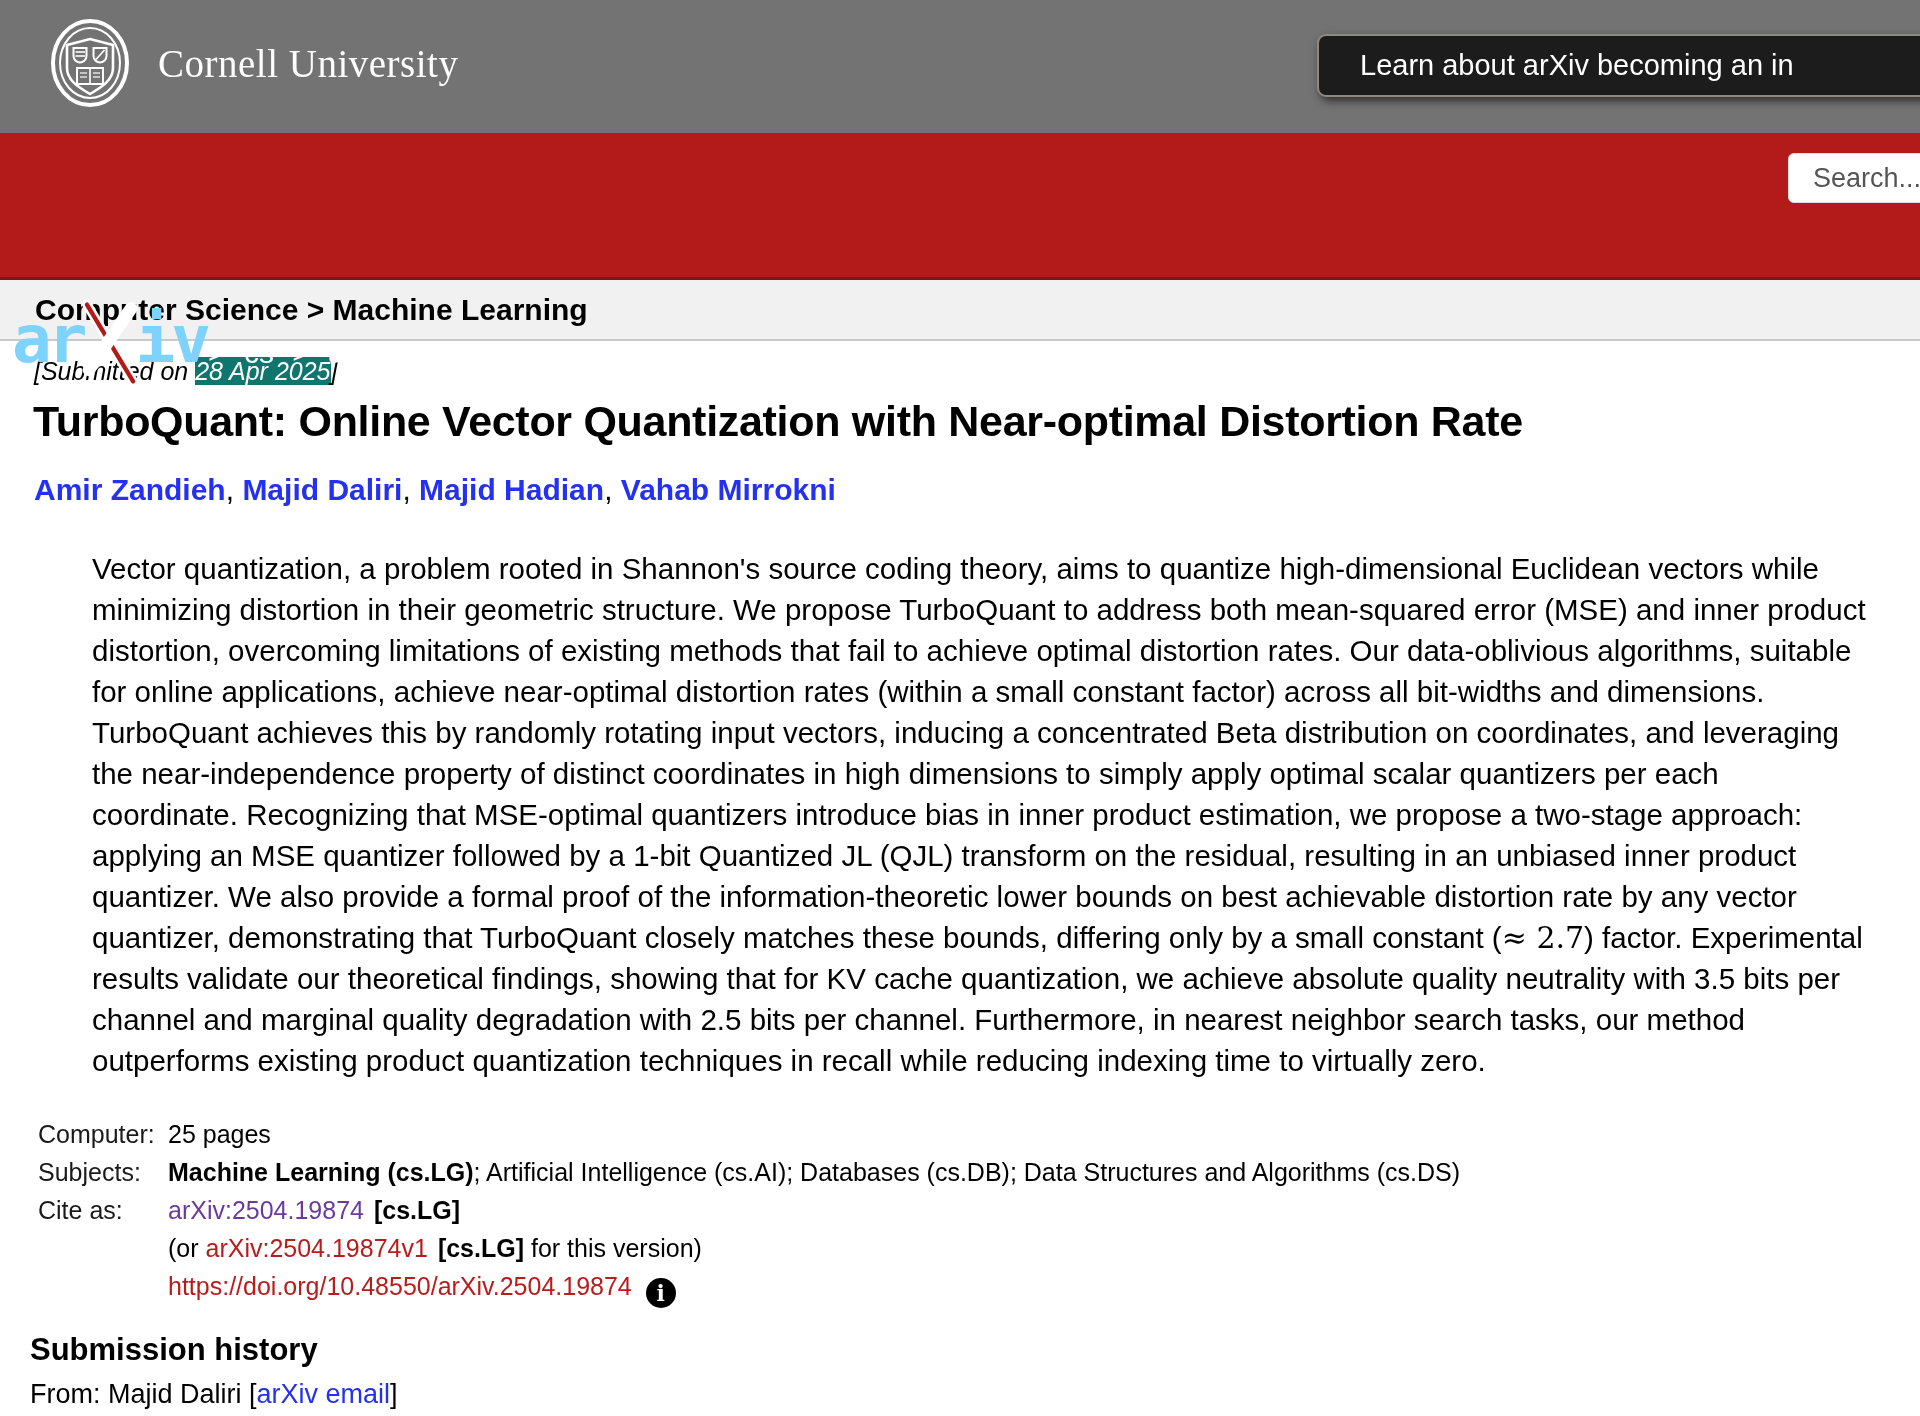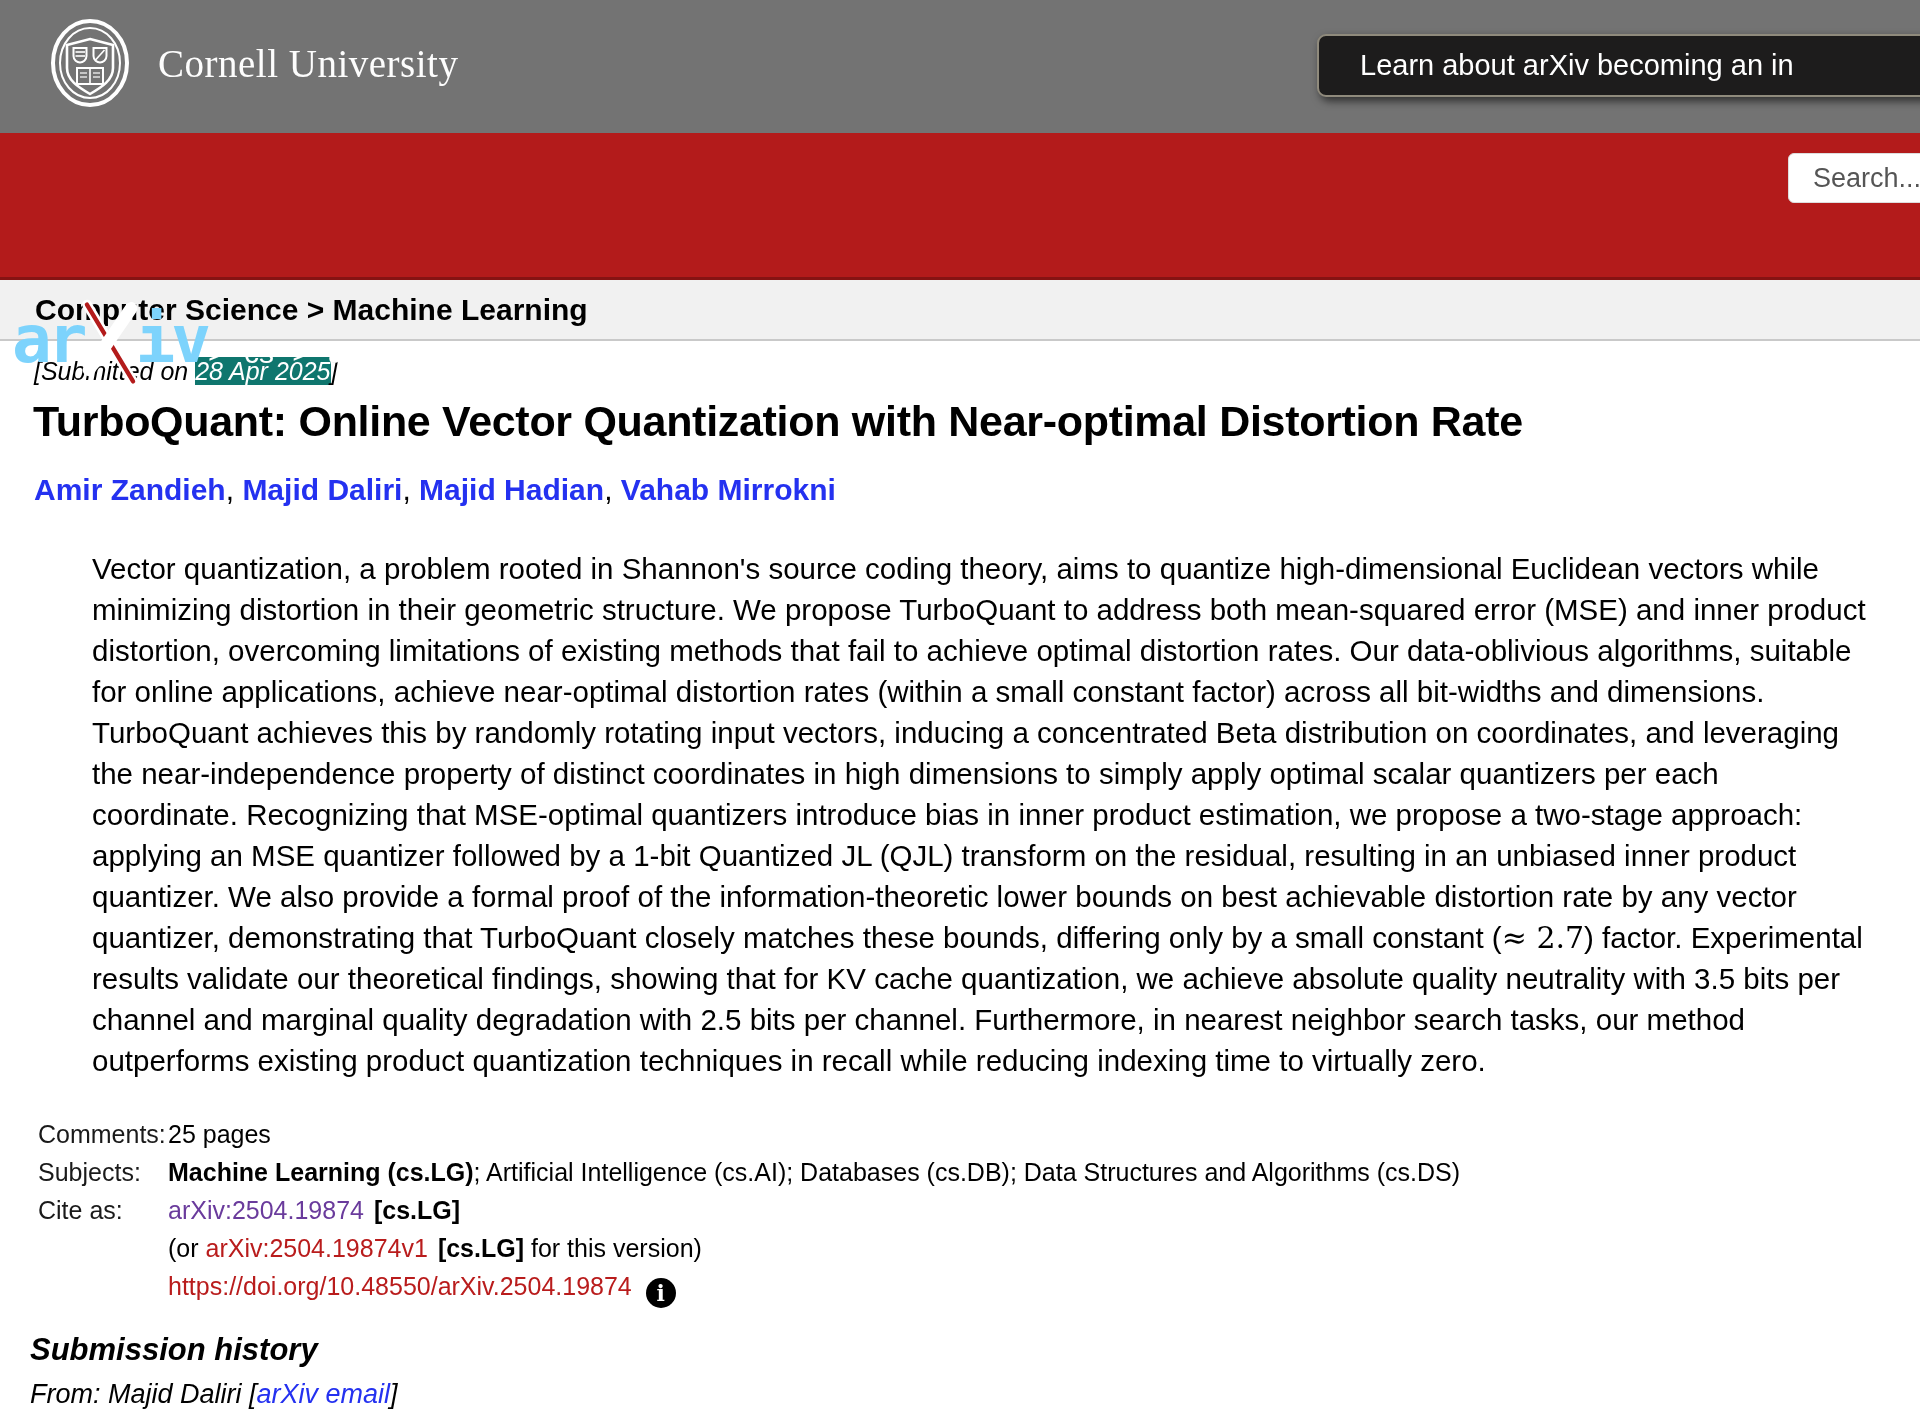--- a/index.html
+++ b/index.html
@@ -85,21 +85,21 @@
   .cite-cat { font-weight:bold; margin-left:10px; }
   a.link-blue { color:#b91c1c; text-decoration:none; cursor:pointer; }
   a.link-visited { color:#6a3b9c; text-decoration:none; cursor:pointer; }
   .info-icon {
     display:inline-flex; width:30px; height:30px; border-radius:50%;
     background:#000; color:#fff; align-items:center; justify-content:center;
     font-family:"DejaVu Serif", serif; font-weight:bold; font-size:22px;
     margin-left:14px; vertical-align:-6px; cursor:pointer;
   }
 
-  .history { margin:24px 16px 0 30px;font-style:italic; }
+  .history { margin:24px 16px 0 30px; }
   .history h2 { font-size:31px; font-weight:bold; color:#000; }
   .history p { margin-top:11px; font-size:27px; color:#000; }
   .history a { color:#2431f0; text-decoration:none; cursor:pointer; }
 </style>
 </head>
 <body>
 
 <div class="page">
 
   <div class="topbar">
@@ -151,21 +151,21 @@
 
     <div class="submitted"><span>[Submitted on </span><span class="sel">28 Apr 2025</span><span>]</span></div>
 
     <h1 class="title">TurboQuant: Online Vector Quantization with Near-optimal Distortion Rate</h1>
 
     <div class="authors"><a>Amir Zandieh</a>, <a>Majid Daliri</a>, <a>Majid Hadian</a>, <a>Vahab Mirrokni</a></div>
 
     <div class="abstract"><span>Vector quantization, a problem rooted in Shannon's source coding theory, aims to quantize high-dimensional Euclidean vectors while minimizing distortion in their geometric structure. We propose TurboQuant to address both mean-squared error (MSE) and inner product distortion, overcoming limitations of existing methods that fail to achieve optimal distortion rates. Our data-oblivious algorithms, suitable for online applications, achieve near-optimal distortion rates (within a small constant factor) across all bit-widths and dimensions. TurboQuant achieves this by randomly rotating input vectors, inducing a concentrated Beta distribution on coordinates, and leveraging the near-independence property of distinct coordinates in high dimensions to simply apply optimal scalar quantizers per each coordinate. Recognizing that MSE-optimal quantizers introduce bias in inner product estimation, we propose a two-stage approach: applying an MSE quantizer followed by a 1-bit Quantized JL (QJL) transform on the residual, resulting in an unbiased inner product quantizer. We also provide a formal proof of the information-theoretic lower bounds on best achievable distortion rate by any vector quantizer, demonstrating that TurboQuant closely matches these bounds, differing only by a small constant (</span><span class="math">≈ 2.7</span><span>) factor. Experimental results validate our theoretical findings, showing that for KV cache quantization, we achieve absolute quality neutrality with 3.5 bits per channel and marginal quality degradation with 2.5 bits per channel. Furthermore, in nearest neighbor search tasks, our method outperforms existing product quantization techniques in recall while reducing indexing time to virtually zero.</span></div>
 
     <div class="metadata">
-      <div class="label">Comments:</div>
+      <div class="label">Computer:</div>
       <div class="value">25 pages</div>
 
       <div class="label">Subjects:</div>
       <div class="value"><span class="bold">Machine Learning (cs.LG)</span><span>; Artificial Intelligence (cs.AI); Databases (cs.DB); Data Structures and Algorithms (cs.DS)</span></div>
 
       <div class="label">Cite as:</div>
       <div class="value"><a class="link-visited">arXiv:2504.19874</a><span class="cite-cat">[cs.LG]</span></div>
 
       <div class="label"></div>
       <div class="value"><span>(or </span><a class="link-blue">arXiv:2504.19874v1</a><span class="cite-cat">[cs.LG]</span> <span>for this version)</span></div>

